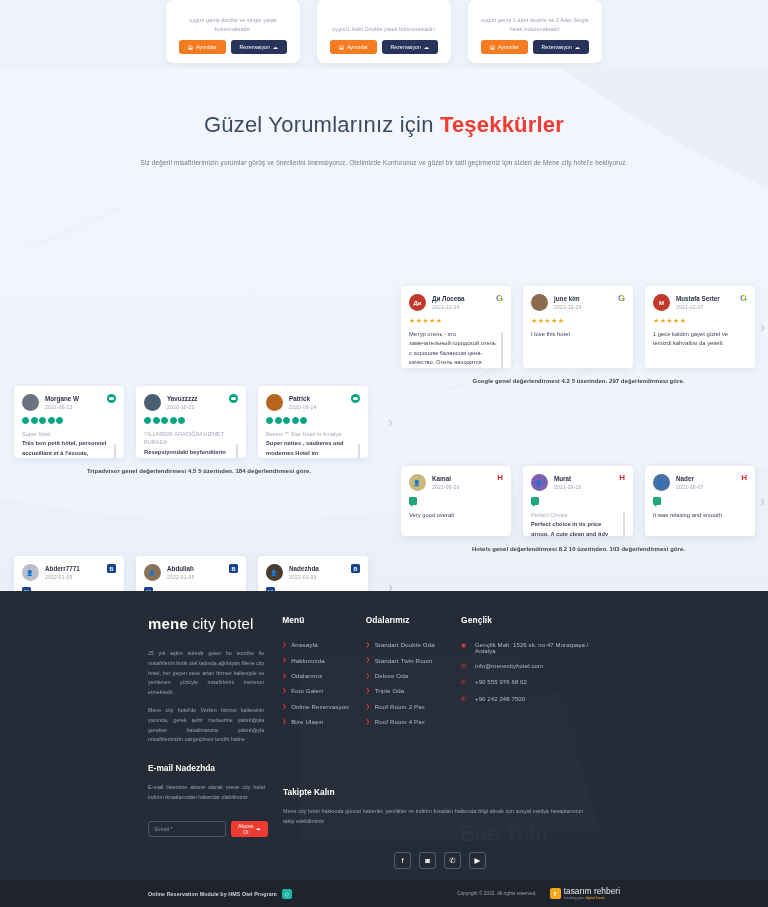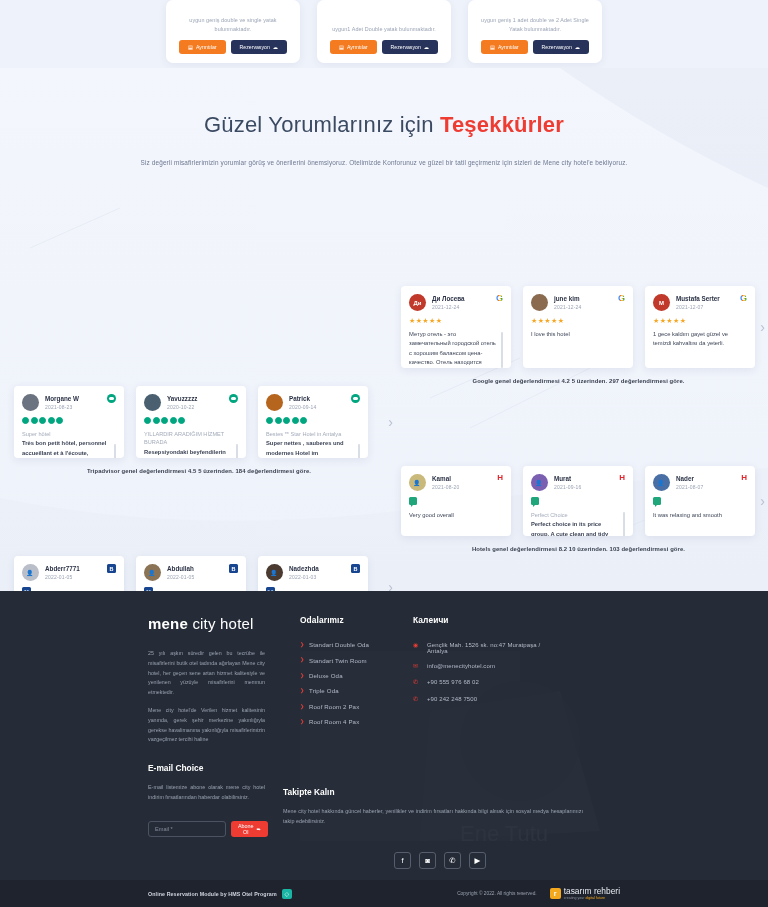--- a/index.html
+++ b/index.html
@@ -164,21 +164,21 @@
   .footer {
     position: relative;
     background: #252b36;
     height: 316px;
     color: #c6ccd8;
     overflow: hidden;
   }
   .footer-bg { position: absolute; inset: 0; opacity: .18; }
   .footer-inner {
     position: relative; padding: 24px 148px 0;
-    display: flex; gap: 17px;
+    display: flex; gap: 0;
   }
   .col-brand { width: 135px; padding-right: 18px; }
   .brand {
     font-size: 15px; color: #fff; letter-spacing: .2px; font-weight: 300;
   }
   .brand b { font-weight: 700; }
   .brand-p {
     font-size: 5.3px; line-height: 1.85; color: #98a0b0;
     margin-top: 17px; text-align: justify;
   }
@@ -557,33 +557,42 @@
     <div class="footer-inner">
       <div class="col-brand">
         <div class="brand">
           <b>mene</b>
           <span>city hotel</span>
         </div>
         <div class="brand-p">25 yılı aşkın süredir gelen bu tecrübe ile misafirlerini butik otel tadında ağırlayan Mene city hotel, her geçen sene artan hizmet kalitesiyle ve yenilenen yüzüyle misafirlerini memnun etmektedir.</div>
         <div class="brand-p">Mene city hotel'de Verilen hizmet kalitesinin yanında, gerek şehir merkezine yakınlığıyla gerekse havalimanına yakınlığıyla misafirlerimizin vazgeçilmez tercihi haline</div>
       </div>
 
+      <div class="col col-menu">
+        <div class="col-h">Menü</div>
+        <div class="f-link">Anasayfa</div>
+        <div class="f-link">Hakkımızda</div>
+        <div class="f-link">Odalarımız</div>
+        <div class="f-link">Foto Galeri</div>
+        <div class="f-link">Online Rezervasyon</div>
+        <div class="f-link">Bize Ulaşın</div>
+      </div>
 
       <div class="col col-rooms">
         <div class="col-h">Odalarımız</div>
         <div class="f-link">Standart Double Oda</div>
         <div class="f-link">Standart Twin Room</div>
         <div class="f-link">Deluxe Oda</div>
         <div class="f-link">Triple Oda</div>
         <div class="f-link">Roof Room 2 Pax</div>
         <div class="f-link">Roof Room 4 Pax</div>
       </div>
 
       <div class="col col-contact">
-        <div class="col-h">Калеичи</div>
+        <div class="col-h">Gençlik</div>
         <div class="c-line">
           <span class="c-ico">◉</span>
           <span>Gençlik Mah. 1526 sk. no:47 Muratpaşa / Antalya</span>
         </div>
         <div class="c-line">
           <span class="c-ico">✉</span>
           <span>info@menecityhotel.com</span>
         </div>
         <div class="c-line">
           <span class="c-ico">✆</span>
@@ -591,21 +600,21 @@
         </div>
         <div class="c-line">
           <span class="c-ico">✆</span>
           <span>+90 242 248 7500</span>
         </div>
       </div>
     </div>
 
     <div class="footer-lower">
       <div class="fl-col1">
-        <div class="fl-h">E-mail Choice</div>
+        <div class="fl-h">E-mail Nadezhda</div>
         <div class="fl-p">E-mail listemize abone olarak mene city hotel indirim fırsatlarından haberdar olabilirsiniz.</div>
         <div class="subscribe">
           <input class="email-input" type="text" placeholder="Email *" style="">
           <button class="sub-btn">
             <span>Abone Ol</span>
             <span>➨</span>
           </button>
         </div>
       </div>
       <div class="fl-col2">

